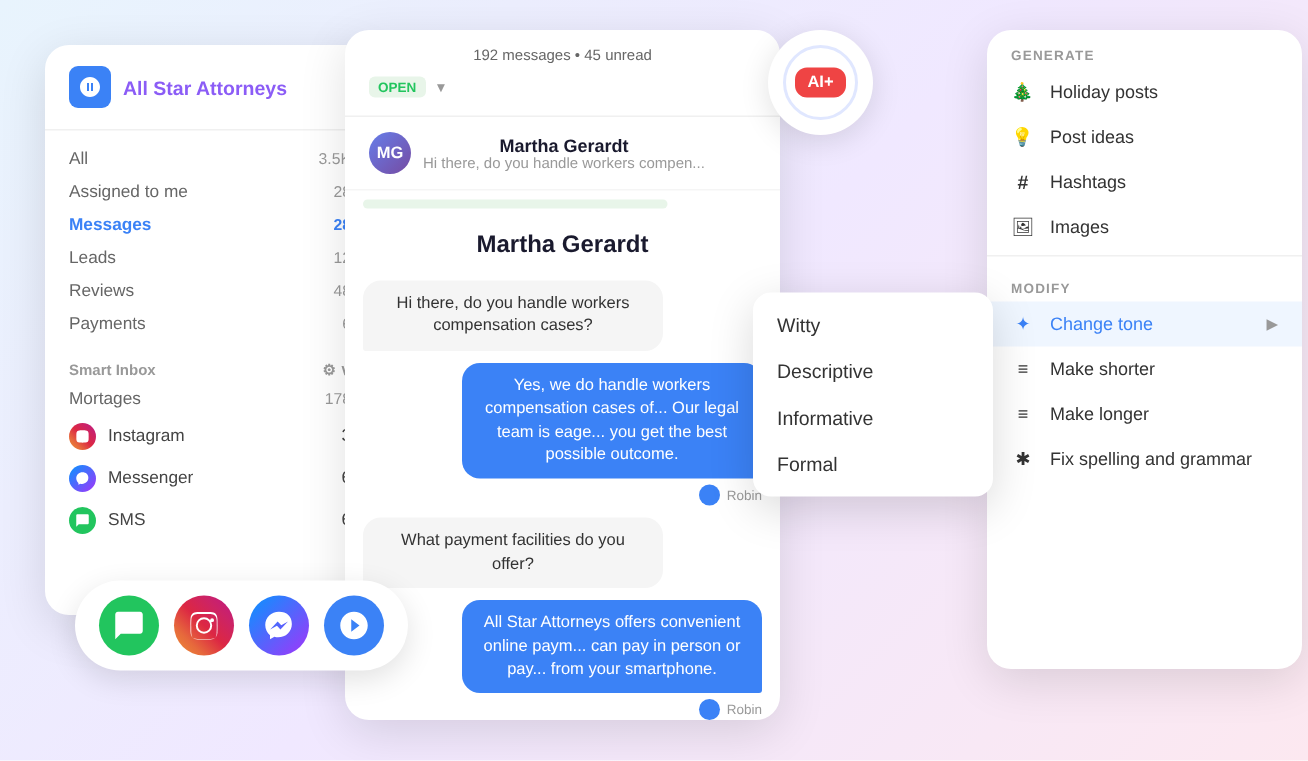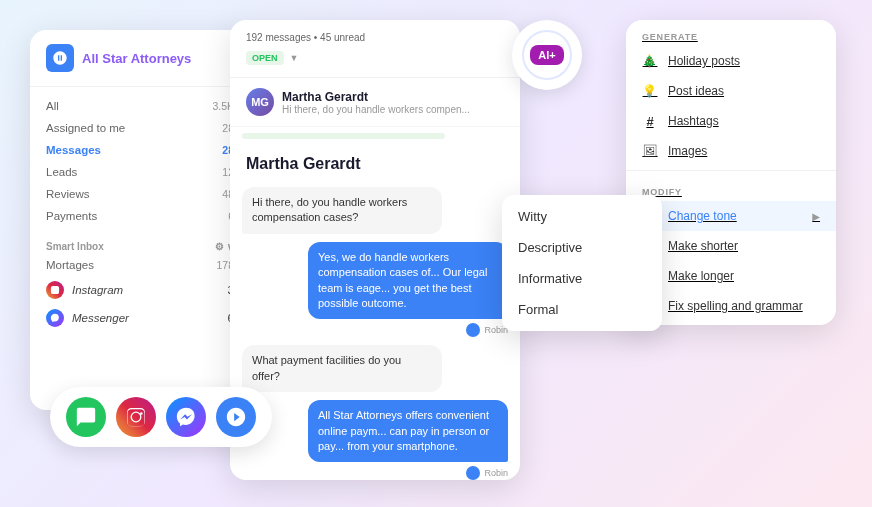--- a/index.html
+++ b/index.html
@@ -107,21 +107,20 @@
       align-items: center;
       padding: 5px 16px;
       font-size: 11.5px;
       color: #444;
     }
 
     .channel-left {
       display: flex;
       align-items: center;
       gap: 8px;
-      font-style: italic;
     }
 
     .channel-icon {
       width: 18px;
       height: 18px;
       border-radius: 50%;
       display: flex;
       align-items: center;
       justify-content: center;
       font-size: 9px;
@@ -161,20 +160,21 @@
       position: absolute;
       left: 230px;
       top: 20px;
       width: 290px;
       height: 460px;
       background: white;
       border-radius: 16px;
       box-shadow: 0 8px 32px rgba(0,0,0,0.12);
       overflow: hidden;
       z-index: 3;
+      text-align: center;
     }
 
     .chat-header {
       padding: 12px 16px;
       border-bottom: 1px solid #f0f0f0;
       font-size: 11px;
       color: #999;
     }
 
     .open-badge {
@@ -272,30 +272,29 @@
     .msg-sender .small-avatar {
       width: 14px;
       height: 14px;
       border-radius: 50%;
       background: #ddd;
     }
 
     
     .right-panel {
       position: absolute;
-      right: 36px;
+      right: 4px;
       top: 20px;
       width: 210px;
-      height: 305px;
+      height: 426px;
       background: white;
       border-radius: 16px;
       box-shadow: 0 8px 32px rgba(0,0,0,0.12);
       overflow: hidden;
       z-index: 2;
-      text-decoration: underline;
     }
 
     .right-section-label {
       padding: 12px 16px 4px;
       font-size: 9px;
       font-weight: 700;
       color: #999;
       letter-spacing: 0.8px;
       text-transform: uppercase;
     }
@@ -382,21 +381,21 @@
       height: 50px;
       border: 2px solid #e0e7ff;
       border-radius: 50%;
       display: flex;
       align-items: center;
       justify-content: center;
       background: white;
     }
 
     .ai-badge {
-      background: #a21caf;
+      background: #ef4444;
       color: white;
       font-size: 11px;
       font-weight: 700;
       padding: 4px 8px;
       border-radius: 8px;
     }
   </style>
 </head>
 <body>
 
@@ -460,20 +459,31 @@
       <div class="channel-left">
         <div class="channel-icon messenger">
           <svg width="10" height="10" viewBox="0 0 24 24" fill="white">
               <path d="M12 2C6.36 2 2 6.13 2 11.7c0 2.97 1.35 5.62 3.47 7.44V22l3.18-1.75c.85.24 1.76.37 2.7.37 5.64 0 10-4.13 10-9.7S17.64 2 12 2z"></path>
             </svg>
         </div>
         <span>Messenger</span>
       </div>
       <span class="count">6</span>
     </div>
+    <div class="crm-channel-item">
+      <div class="channel-left">
+        <div class="channel-icon sms">
+          <svg width="10" height="10" viewBox="0 0 24 24" fill="white">
+              <path d="M20 2H4c-1.1 0-2 .9-2 2v18l4-4h14c1.1 0 2-.9 2-2V4c0-1.1-.9-2-2-2z"></path>
+            </svg>
+        </div>
+        <span>SMS</span>
+      </div>
+      <span class="count">6</span>
+    </div>
   </div>
 
   <div class="social-icons-row">
     <div class="social-icon-circle" style="background:#22c55e;">
       <svg width="22" height="22" viewBox="0 0 24 24" fill="white">
           <path d="M20 2H4c-1.1 0-2 .9-2 2v18l4-4h14c1.1 0 2-.9 2-2V4c0-1.1-.9-2-2-2z"></path>
         </svg>
     </div>
     <div class="social-icon-circle" style="background: linear-gradient(45deg, #f09433, #e6683c, #dc2743, #cc2366, #bc1888);">
       <svg width="22" height="22" viewBox="0 0 24 24" fill="white">

